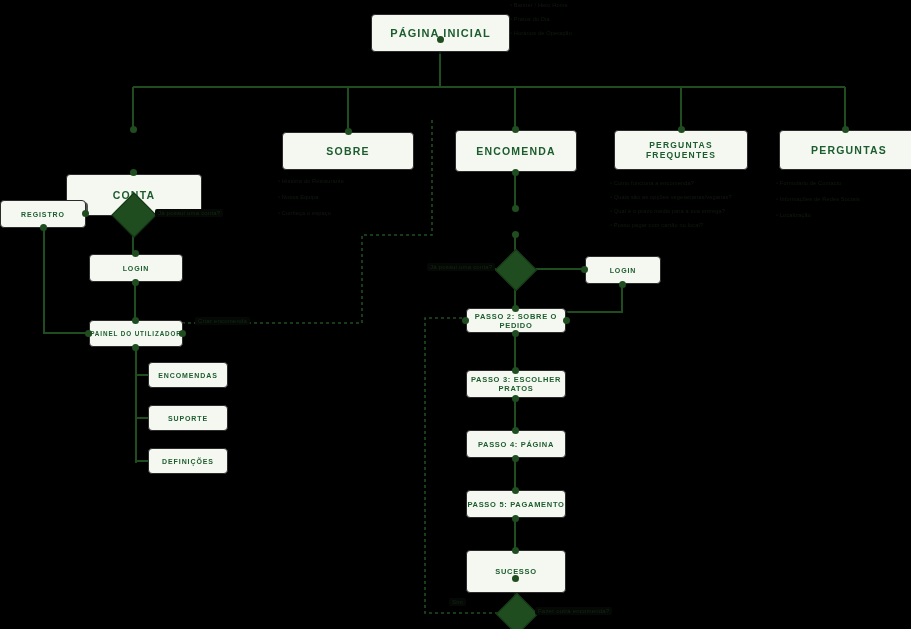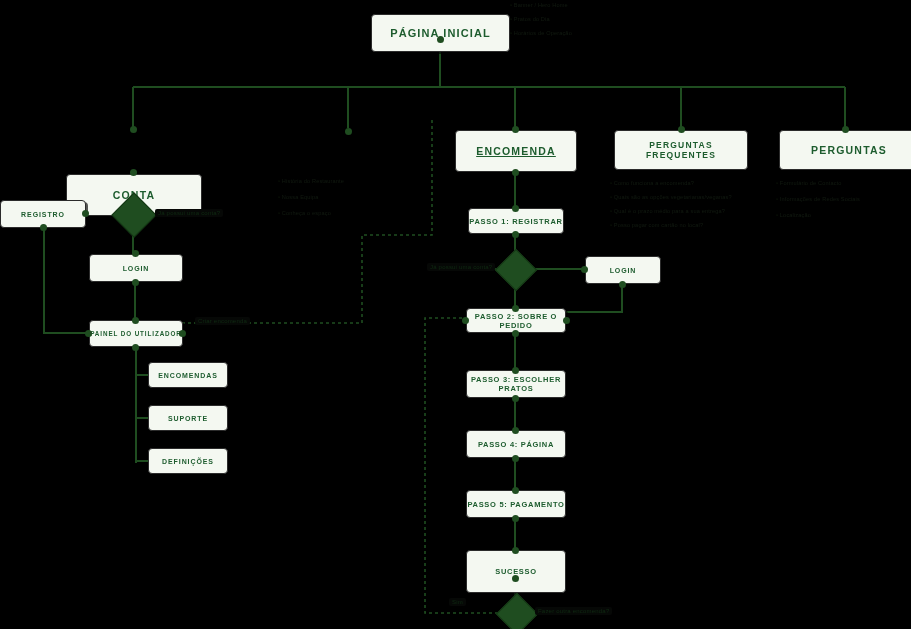--- a/index.html
+++ b/index.html
@@ -159,28 +159,31 @@
     <div style="margin-top:4px;"><span class="bullet">◦</span> <span>Pratos do Dia</span></div>
     <div style="margin-top:4px;"><span class="bullet">◦</span> <span>Horários de Operação</span></div>
   </div>
 
   <div class="node section" style="left:66px; top:130px; width:136px; height:42px;margin-top:44px;">
     <span>CONTA</span>
   </div>
   <div class="port" style="left:130px; top:126px;"></div>
   <div class="port" style="left:130px; top:169px;"></div>
 
+  <div class="node section" style="left:282px; top:132px; width:132px; height:38px;">
+    <span>SOBRE</span>
+  </div>
   <div class="port" style="left:345px; top:128px;"></div>
   <div class="annot" style="left:278px; top:176px;">
     <div><span class="bullet">◦</span> <span>História do Restaurante</span></div>
     <div style="margin-top:6px;"><span class="bullet">◦</span> <span>Nossa Equipa</span></div>
     <div style="margin-top:6px;"><span class="bullet">◦</span> <span>Conheça o espaço</span></div>
   </div>
 
-  <div class="node section" style="left:455px; top:130px; width:122px; height:42px;text-decoration:underline;">
+  <div class="node section" style="left:455px; top:130px; width:122px; height:42px;">
     <span>ENCOMENDA</span>
   </div>
   <div class="port" style="left:512px; top:126px;"></div>
   <div class="port" style="left:512px; top:169px;"></div>
 
   <div class="node section" style="left:614px; top:130px; width:134px; height:40px; font-size:8.5px;">
     <span>PERGUNTAS FREQUENTES</span>
   </div>
   <div class="port" style="left:678px; top:126px;"></div>
   <div class="annot" style="left:610px; top:178px;">
@@ -228,23 +231,20 @@
   <div class="node sub" style="left:148px; top:362px; width:80px; height:26px;">
     <span>ENCOMENDAS</span>
   </div>
   <div class="node sub" style="left:148px; top:405px; width:80px; height:26px;">
     <span>SUPORTE</span>
   </div>
   <div class="node sub" style="left:148px; top:448px; width:80px; height:26px;">
     <span>DEFINIÇÕES</span>
   </div>
 
-  <div class="node step" style="left:468px; top:208px; width:96px; height:26px;">
-    <span>PASSO 1: REGISTRAR</span>
-  </div>
   <div class="port" style="left:512px; top:205px;"></div>
   <div class="port" style="left:512px; top:231px;"></div>
 
   <div class="diamond" style="left:501px; top:255px; width:28px; height:28px;"></div>
   <div class="edge-label" style="left:427px; top:263px;">Já possui uma conta?</div>
 
   <div class="node sub" style="left:585px; top:256px; width:76px; height:28px;">
     <span>LOGIN</span>
   </div>
   <div class="port" style="left:581px; top:266px;"></div>

